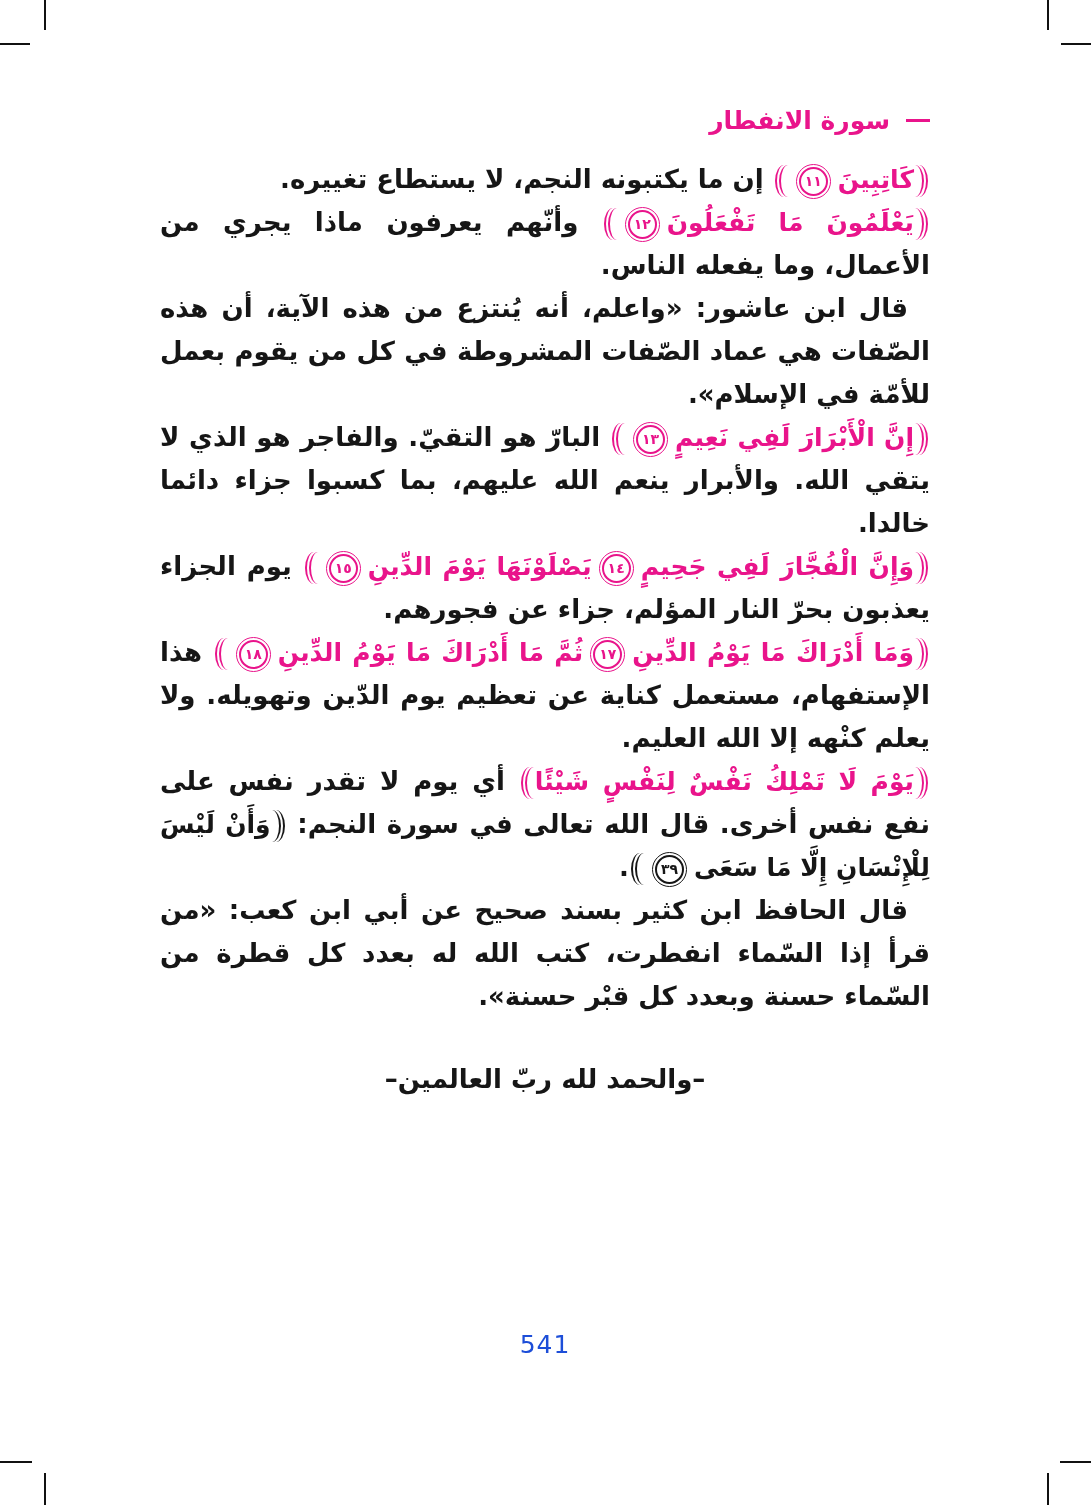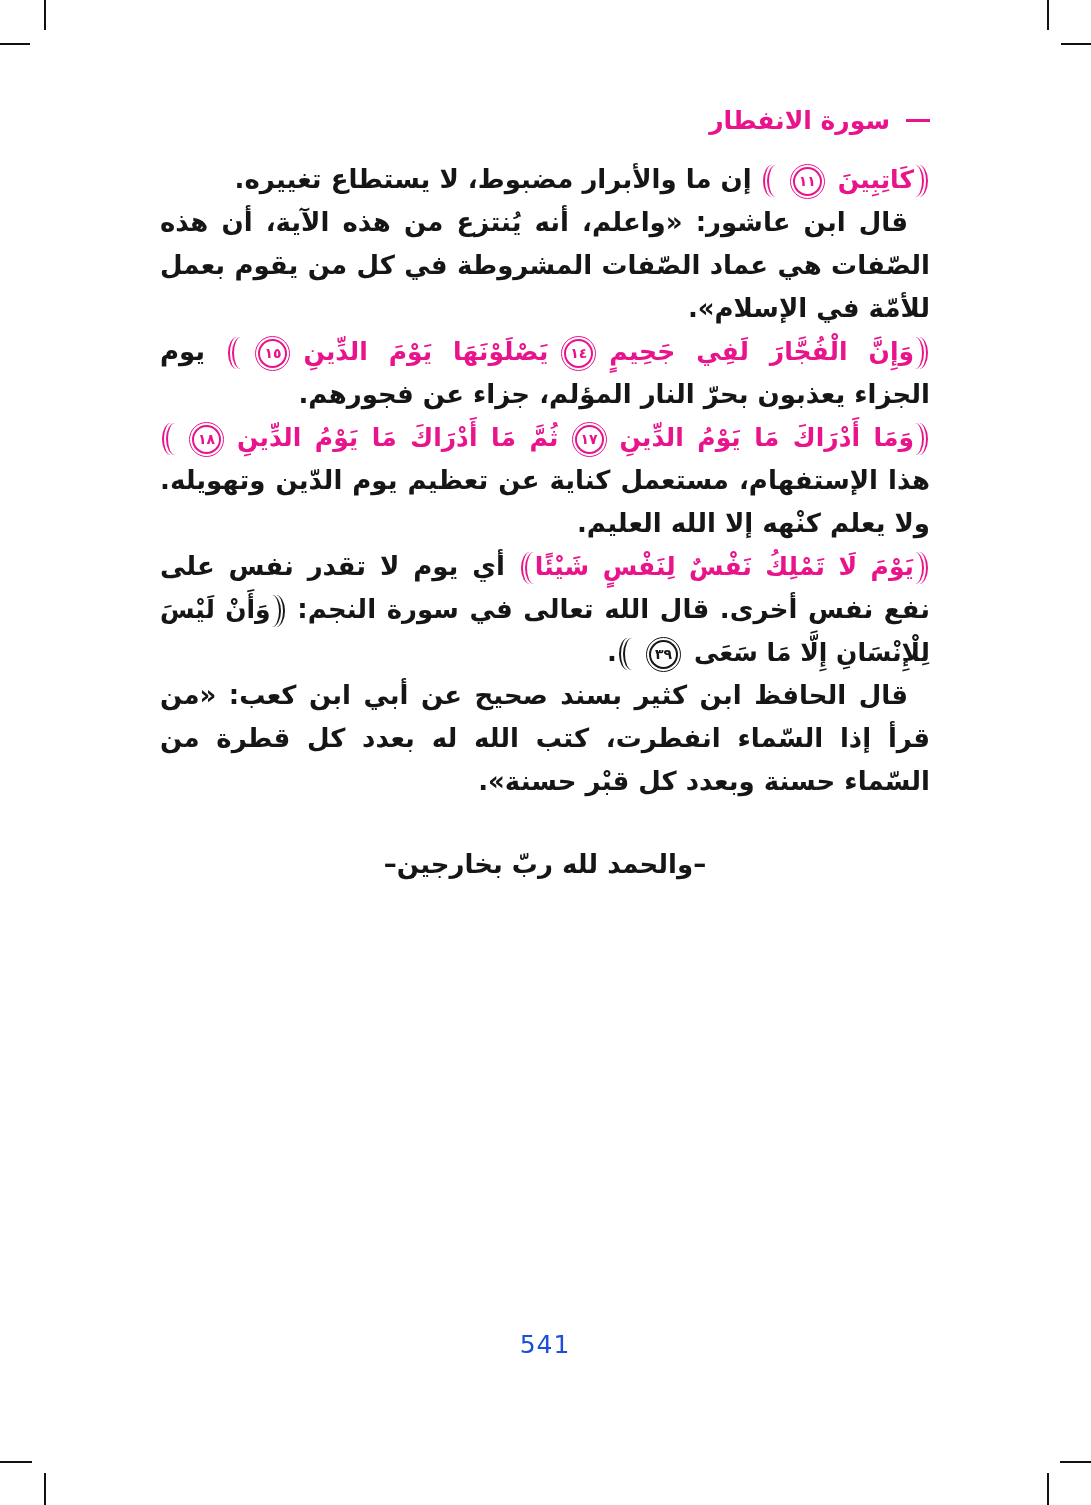--- a/index.html
+++ b/index.html
@@ -51,21 +51,21 @@
   .qb.open::after{right:4px;border-right-width:2px;border-radius:0 100% 100% 0 / 0 50% 50% 0;}
   .qb.close::before{left:0;border-left-width:2px;border-radius:100% 0 0 100% / 50% 0 0 50%;}
   .qb.close::after{left:4px;border-left-width:2px;border-radius:100% 0 0 100% / 50% 0 0 50%;}
 
   
   .aya-num{
     display:inline-flex;align-items:center;justify-content:center;
     width:29px;height:29px;border-radius:50%;
     border:2px solid currentColor;outline:1px solid currentColor;outline-offset:2px;
     font-size:14px;font-weight:bold;line-height:1;
-    margin:0 16px;vertical-align:middle;
+    margin:0 10px;vertical-align:middle;
   }
 
   
   .closing-line{margin-top:40px;text-align:center;text-indent:0;font-size:26px;font-weight:bold;color:var(--ink);}
 
   
   .page-number{position:absolute;top:1330px;left:160px;width:770px;text-align:center;
     font-size:25px;color:#1d4ed8;font-weight:normal;letter-spacing:1px;}
 </style>
 </head>
@@ -82,24 +82,26 @@
   <div class="crop br-h"></div>
   <div class="crop br-v"></div>
 
   <div class="header">
     <div class="header-rule"></div>
     <div class="header-title">سورة الانفطار</div>
   </div>
 
   <div class="text-block" lang="ar">
 
-  <p class="para"><span class="quran q-pink"><span class="qb open"></span><span class="q-text">كَاتِبِينَ</span><span class="aya-num">١١</span><span class="qb close"></span></span><span class="plain"> إن ما والأبرار مضبوط، لا يستطاع تغييره.</span></p>
+  <p class="para"><span class="quran q-pink"><span class="qb open"></span><span class="q-text">كَاتِبِينَ</span><span class="aya-num">١١</span><span class="qb close"></span></span><span class="plain"> إن ما يكتبونه النجم، لا يستطاع تغييره.</span></p>
+      <p class="para"><span class="quran q-pink"><span class="qb open"></span><span class="q-text">يَعْلَمُونَ مَا تَفْعَلُونَ</span><span class="aya-num">١٢</span><span class="qb close"></span></span><span class="plain"> وأنّهم يعرفون ماذا يجري من الأعمال، وما يفعله الناس.</span></p>
       <p class="para indent"><span class="plain">قال ابن عاشور: «واعلم، أنه يُنتزع من هذه الآية، أن هذه الصّفات هي عماد الصّفات المشروطة في كل من يقوم بعمل للأمّة في الإسلام».</span></p>
+      <p class="para"><span class="quran q-pink"><span class="qb open"></span><span class="q-text">إِنَّ الْأَبْرَارَ لَفِي نَعِيمٍ</span><span class="aya-num">١٣</span><span class="qb close"></span></span><span class="plain"> البارّ هو التقيّ. والفاجر هو الذي لا يتقي الله. والأبرار ينعم الله عليهم، بما كسبوا جزاء دائما خالدا.</span></p>
       <p class="para"><span class="quran q-pink"><span class="qb open"></span><span class="q-text">وَإِنَّ الْفُجَّارَ لَفِي جَحِيمٍ</span><span class="aya-num">١٤</span><span class="q-text">يَصْلَوْنَهَا يَوْمَ الدِّينِ</span><span class="aya-num">١٥</span><span class="qb close"></span></span><span class="plain"> يوم الجزاء يعذبون بحرّ النار المؤلم، جزاء عن فجورهم.</span></p>
       <p class="para"><span class="quran q-pink"><span class="qb open"></span><span class="q-text">وَمَا أَدْرَاكَ مَا يَوْمُ الدِّينِ</span><span class="aya-num">١٧</span><span class="q-text">ثُمَّ مَا أَدْرَاكَ مَا يَوْمُ الدِّينِ</span><span class="aya-num">١٨</span><span class="qb close"></span></span><span class="plain"> هذا الإستفهام، مستعمل كناية عن تعظيم يوم الدّين وتهويله. ولا يعلم كنْهه إلا الله العليم.</span></p>
       <p class="para"><span class="quran q-pink"><span class="qb open"></span><span class="q-text">يَوْمَ لَا تَمْلِكُ نَفْسٌ لِنَفْسٍ شَيْئًا</span><span class="qb close"></span></span><span class="plain"> أي يوم لا تقدر نفس على نفع نفس أخرى. قال الله تعالى في سورة النجم: </span><span class="quran q-black"><span class="qb open"></span><span class="q-text">وَأَنْ لَيْسَ لِلْإِنْسَانِ إِلَّا مَا سَعَى</span><span class="aya-num">٣٩</span><span class="qb close"></span></span><span class="plain">.</span></p>
       <p class="para indent"><span class="plain">قال الحافظ ابن كثير بسند صحيح عن أبي ابن كعب: «من قرأ إذا السّماء انفطرت، كتب الله له بعدد كل قطرة من السّماء حسنة وبعدد كل قبْر حسنة».</span></p>
-      <p class="para closing-line">–والحمد لله ربّ بخارجين–</p>
+      <p class="para closing-line">–والحمد لله ربّ العالمين–</p>
     </div>
 
   <div class="page-number">541</div>
 
 </div>
 
 </body></html>

